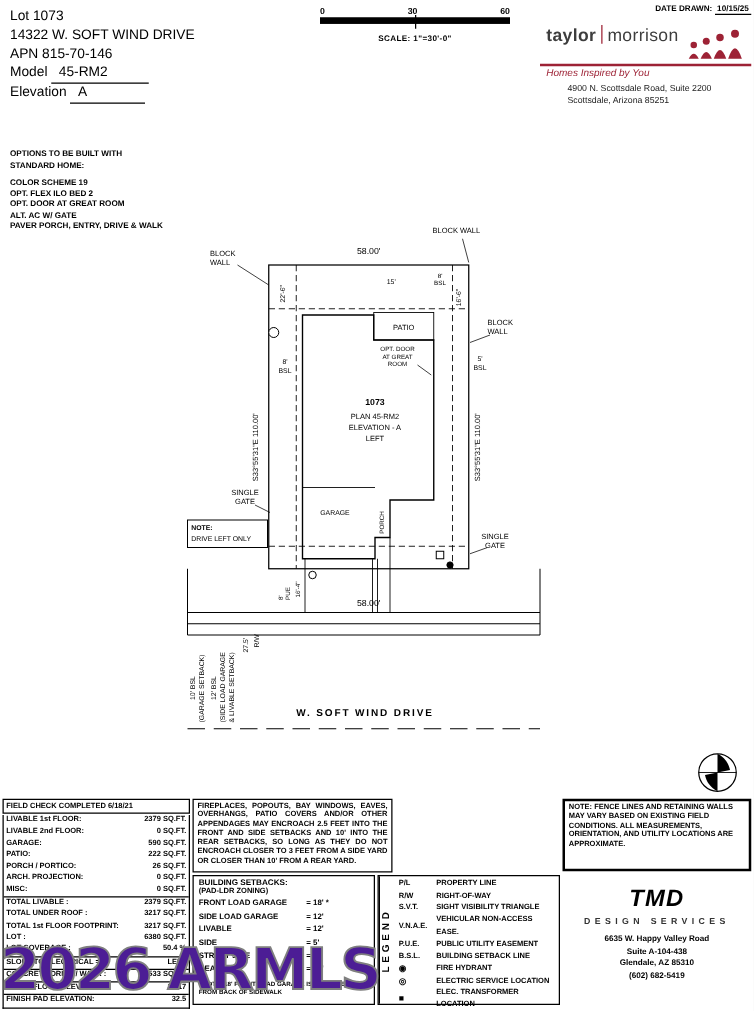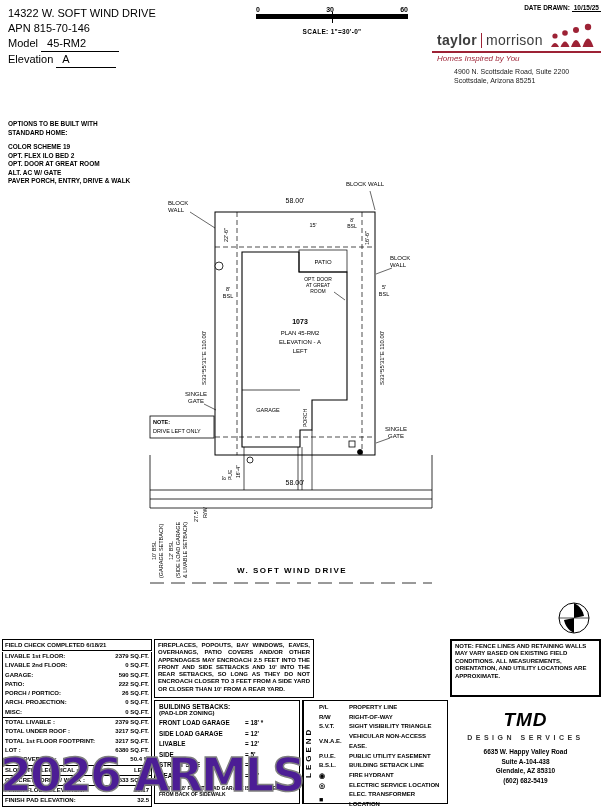--- a/index.html
+++ b/index.html
@@ -13,21 +13,21 @@
 
   .scale-block { position:absolute; left:256px; top:6px; width:152px; }
   .scale-nums { display:flex; justify-content:space-between; font-size:7px; font-weight:bold; }
   .scale-bar { height:5px; background:#000; border:1px solid #000; margin-top:1px; position:relative; }
   .scale-bar::after { content:""; position:absolute; left:50%; top:-3px; width:1px; height:11px; background:#000; }
   .scale-caption { font-size:6.5px; font-weight:bold; margin-top:9px; text-align:center; letter-spacing:.3px; }
 
   .tm-block { position:absolute; left:432px; top:4px; width:169px; }
   .date-row { font-size:6.5px; font-weight:bold; text-align:right; }
   .date-row .dval { border-bottom:1px solid #000; padding:0 2px; }
-  .tm-logo-row { display:flex; align-items:flex-end; margin-top:9px; padding-left:5px; }
+  .tm-logo-row { display:flex; align-items:flex-start; margin-top:9px; padding-left:5px; }
   .tm-name { font-size:14px; color:#3d3d3d; letter-spacing:.3px; }
   .tm-name.b { font-weight:bold; }
   .tm-div { width:1px; height:15px; background:#9d2235; margin:0 4px; }
   .tm-rule { border-top:2px solid #9d2235; margin-top:3px; }
   .tm-tagline { font-size:8px; font-style:italic; color:#9d2235; margin-top:1px; padding-left:5px; }
   .tm-addr { font-size:7px; line-height:9px; margin-top:4px; padding-left:22px; color:#222; }
 
   .options { position:absolute; left:8px; top:120px; font-size:6.5px; font-weight:bold; line-height:8.5px; }
   .options .gap { height:6px; }
 
@@ -182,20 +182,21 @@
     <text class="t55" transform="translate(173,560) rotate(-90)">12' BSL</text>
     <text class="t55" transform="translate(180,578) rotate(-90)">(SIDE LOAD GARAGE</text>
     <text class="t55" transform="translate(187,578) rotate(-90)">&amp; LIVABLE SETBACK)</text>
     <text class="t55" transform="translate(198,522) rotate(-90)">27.5'</text>
     <text class="t55" transform="translate(207,518) rotate(-90)">R/W</text>
 
     <text class="t8 mid tb" x="292" y="573" letter-spacing="1.5">W. SOFT WIND DRIVE</text>
   </svg>
 
   <div class="proj-info">
+    <div>Lot 1073</div>
     <div>14322 W. SOFT WIND DRIVE</div>
     <div>APN 815-70-146</div>
     <div>
       <span>Model</span>
       <span class="fill-line">45-RM2</span>
     </div>
     <div>
       <span>Elevation</span>
       <span class="fill-line short">A</span>
     </div>

